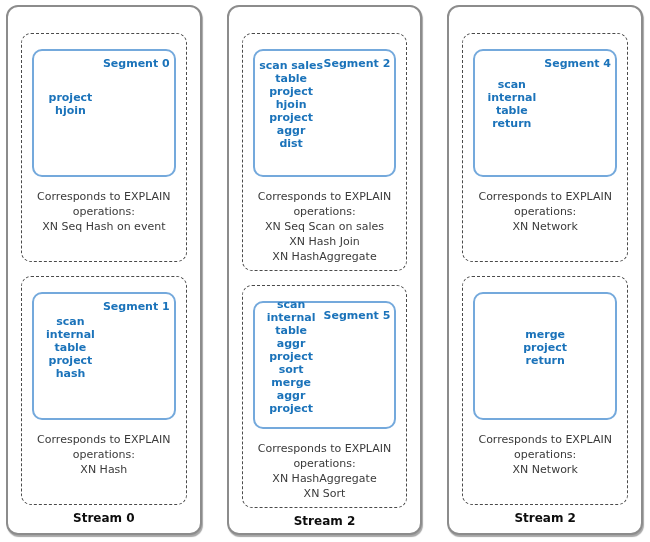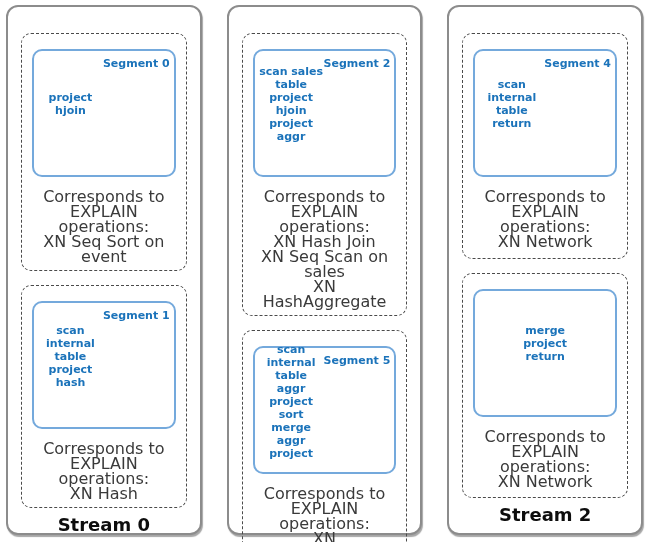--- a/index.html
+++ b/index.html
@@ -66,28 +66,28 @@
     color: #1b73ba;
     font-weight: bold;
     font-size: 11px;
     padding-bottom: 2px;
     flex-shrink: 0;
   }
   .explain {
     margin-top: 12px;
     text-align: center;
     color: #3a3a3a;
-    font-size: 16px;
+    font-size: 11px;
     line-height: 15px;
   }
   .stream-label {
     margin-top: auto;
     text-align: center;
     font-weight: bold;
-    font-size: 18px;
+    font-size: 12px;
     color: #0d0d0d;
     padding: 6px 0 4px 0;
     flex-shrink: 0;
   }
 </style>
 </head>
 <body>
 
 <div class="diagram">
 
@@ -96,21 +96,21 @@
       <div class="segment-box">
         <div class="ops">
             <div>project</div>
             <div>hjoin</div>
           </div>
         <div class="segment-label">Segment 0</div>
       </div>
       <div class="explain">
           <div>Corresponds to EXPLAIN</div>
           <div>operations:</div>
-          <div>XN Seq Sort on event</div>
+          <div>XN Seq Hash on event</div>
         </div>
     </div>
     <div class="segment-group">
       <div class="segment-box">
         <div class="ops">
             <div>scan internal table</div>
             <div>project</div>
             <div>hash</div>
           </div>
         <div class="segment-label">Segment 1</div>
@@ -126,28 +126,29 @@
 
   <section class="stream">
     <div class="segment-group first">
       <div class="segment-box">
         <div class="ops">
             <div>scan sales table</div>
             <div>project</div>
             <div>hjoin</div>
             <div>project</div>
             <div>aggr</div>
+            <div>dist</div>
           </div>
         <div class="segment-label">Segment 2</div>
       </div>
       <div class="explain">
           <div>Corresponds to EXPLAIN</div>
           <div>operations:</div>
+          <div>XN Seq Scan on sales</div>
           <div>XN Hash Join</div>
-          <div>XN Seq Scan on sales</div>
           <div>XN HashAggregate</div>
         </div>
     </div>
     <div class="segment-group">
       <div class="segment-box">
         <div class="ops">
             <div>scan internal table</div>
             <div>aggr</div>
             <div>project</div>
             <div>sort</div>

